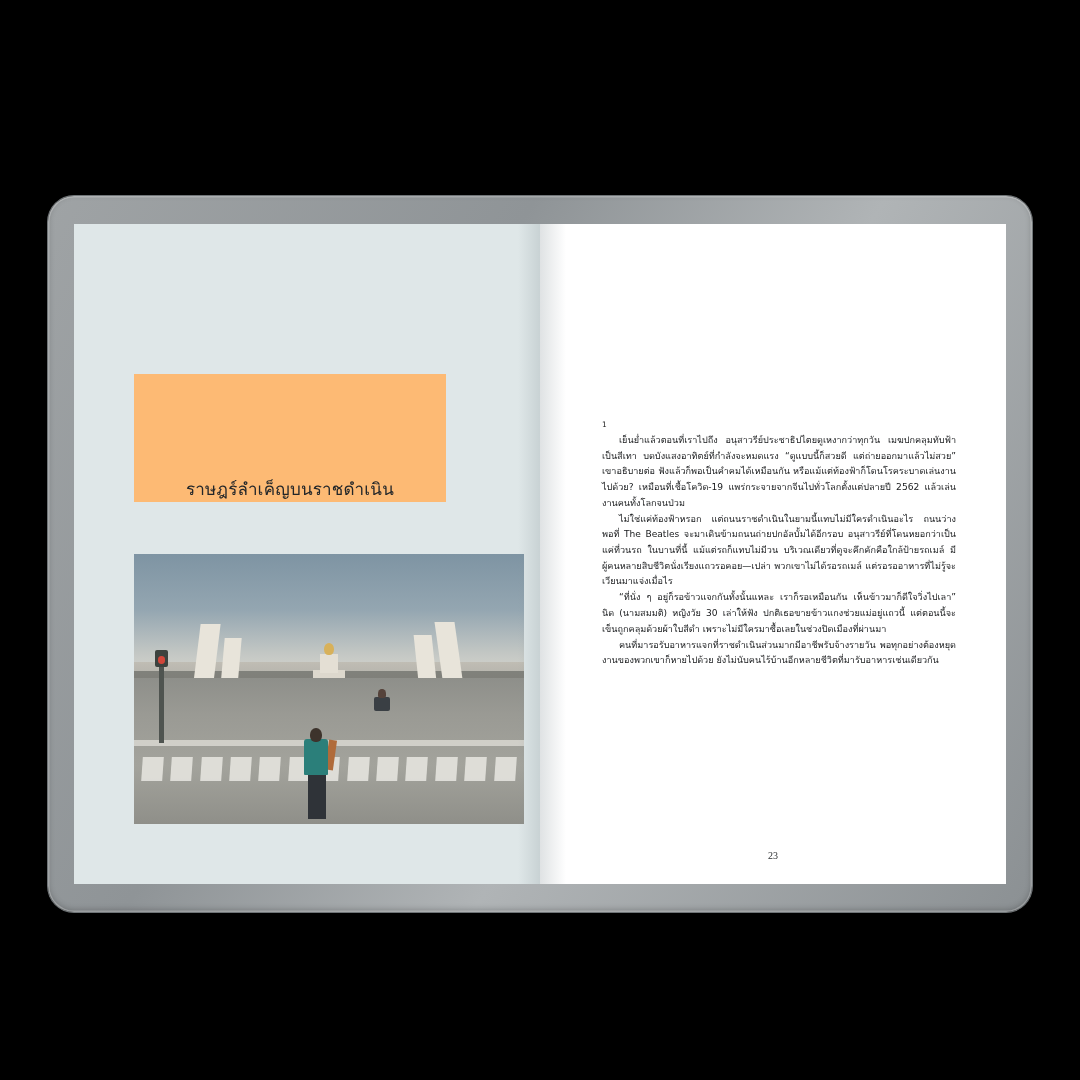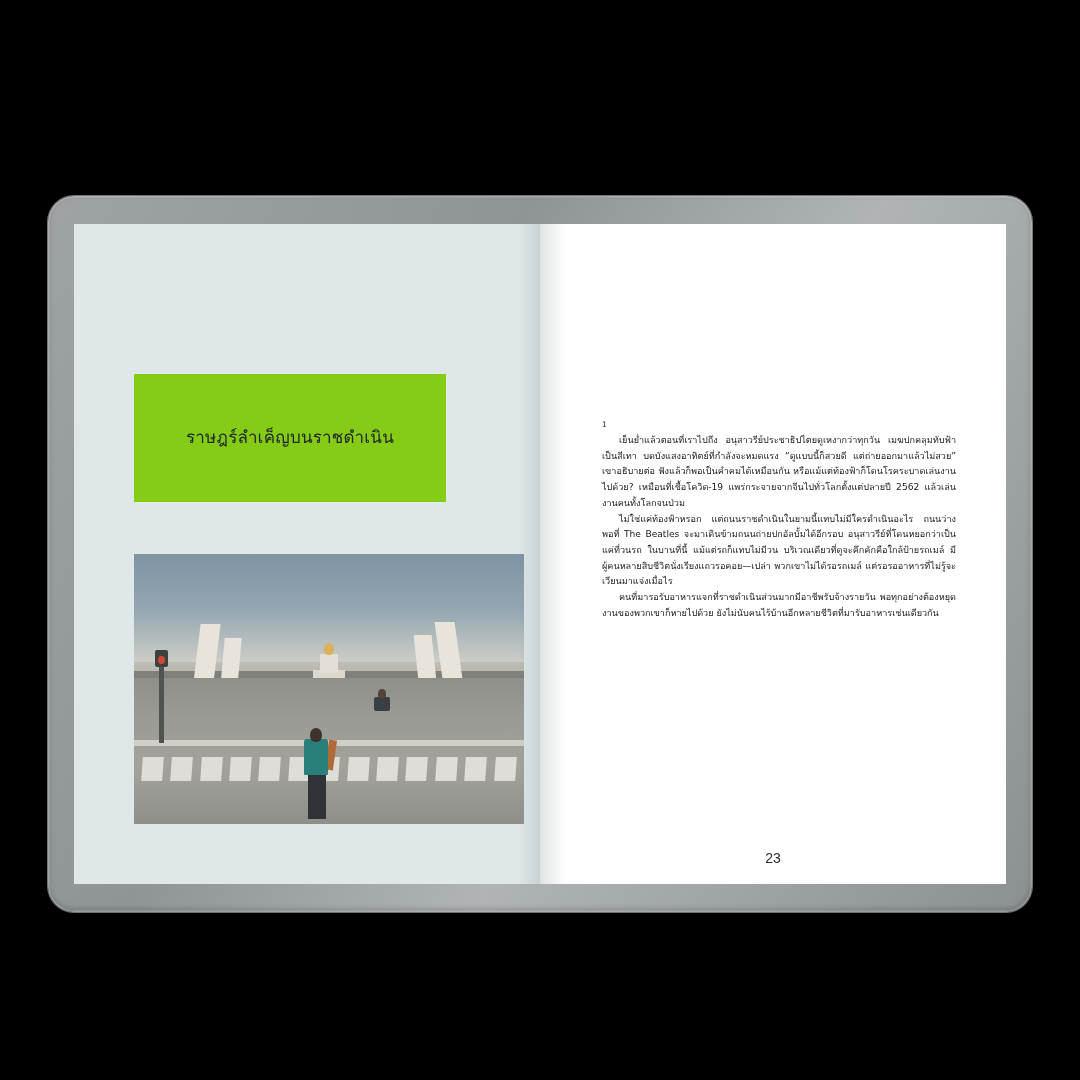--- a/index.html
+++ b/index.html
@@ -84,23 +84,23 @@
     pointer-events: none;
   }
 
   
   .title-card {
     position: absolute;
     left: 60px;
     top: 150px;
     width: 312px;
     height: 128px;
-    background: #84cc16;
+    background: #fdba74;
     display: flex;
-    align-items: center;
+    align-items: flex-end;
     justify-content: center;
   }
 
   .title-text {
     font-family: "DejaVu Sans", sans-serif;
     font-size: 17px;
     color: #222629;
     letter-spacing: 0.2px;
     text-align: center;
     line-height: 1.4;
@@ -341,22 +341,22 @@
     text-indent: 17px;
     word-spacing: 0.1px;
   }
 
   .page-number {
     position: absolute;
     left: 0;
     right: 0;
     top: 626px;
     text-align: center;
-    font-family: Liberation Sans, sans-serif;
-    font-size: 14px;
+    font-family: Liberation Serif, serif;
+    font-size: 10px;
     color: #2a2d2f;
   }
 
   
   .device::after {
     content: "";
     position: absolute;
     inset: 0;
     border-radius: 26px;
     box-shadow: inset 0 0 0 1.5px rgba(255,255,255,0.25),
@@ -434,20 +434,21 @@
         </div>
 
         <div class="page-right">
           <div class="gutter-right"></div>
 
           <div class="text-col">
             <div class="footnote-marker">1</div>
 
             <p class="para">เย็นย่ำแล้วตอนที่เราไปถึง อนุสาวรีย์ประชาธิปไตยดูเหงากว่าทุกวัน เมฆปกคลุมทับฟ้าเป็นสีเทา บดบังแสงอาทิตย์ที่กำลังจะหมดแรง “ดูแบบนี้ก็สวยดี แต่ถ่ายออกมาแล้วไม่สวย” เขาอธิบายต่อ ฟังแล้วก็พอเป็นคำคมได้เหมือนกัน หรือแม้แต่ท้องฟ้าก็โดนโรคระบาดเล่นงานไปด้วย? เหมือนที่เชื้อโควิด-19 แพร่กระจายจากจีนไปทั่วโลกตั้งแต่ปลายปี 2562 แล้วเล่นงานคนทั้งโลกจนป่วม</p>
             <p class="para">ไม่ใช่แค่ท้องฟ้าหรอก แต่ถนนราชดำเนินในยามนี้แทบไม่มีใครดำเนินอะไร ถนนว่างพอที่ The Beatles จะมาเดินข้ามถนนถ่ายปกอัลบั้มได้อีกรอบ อนุสาวรีย์ที่โดนหยอกว่าเป็นแค่ที่วนรถ ในบานที่นี้ แม้แต่รถก็แทบไม่มีวน บริเวณเดียวที่ดูจะคึกคักคือใกล้ป้ายรถเมล์ มีผู้คนหลายสิบชีวิตนั่งเรียงแถวรอคอย—เปล่า พวกเขาไม่ได้รอรถเมล์ แต่รอรออาหารที่ไม่รู้จะเวียนมาแจ่งเมื่อไร</p>
+            <p class="para">“ที่นั่ง ๆ อยู่ก็รอข้าวแจกกันทั้งนั้นแหละ เราก็รอเหมือนกัน เห็นข้าวมาก็ดีใจวิ่งไปเลา” นิด (นามสมมติ) หญิงวัย 30 เล่าให้ฟัง ปกติเธอขายข้าวแกงช่วยแม่อยู่แถวนี้ แต่ตอนนี้จะเข็นถูกคลุมด้วยผ้าใบสีดำ เพราะไม่มีใครมาซื้อเลยในช่วงปิดเมืองที่ผ่านมา</p>
             <p class="para">คนที่มารอรับอาหารแจกที่ราชดำเนินส่วนมากมีอาชีพรับจ้างรายวัน พอทุกอย่างต้องหยุด งานของพวกเขาก็หายไปด้วย ยังไม่นับคนไร้บ้านอีกหลายชีวิตที่มารับอาหารเช่นเดียวกัน</p>
           </div>
 
           <div class="page-number">23</div>
         </div>
 
       </div>
     </div>
   </div>
 

